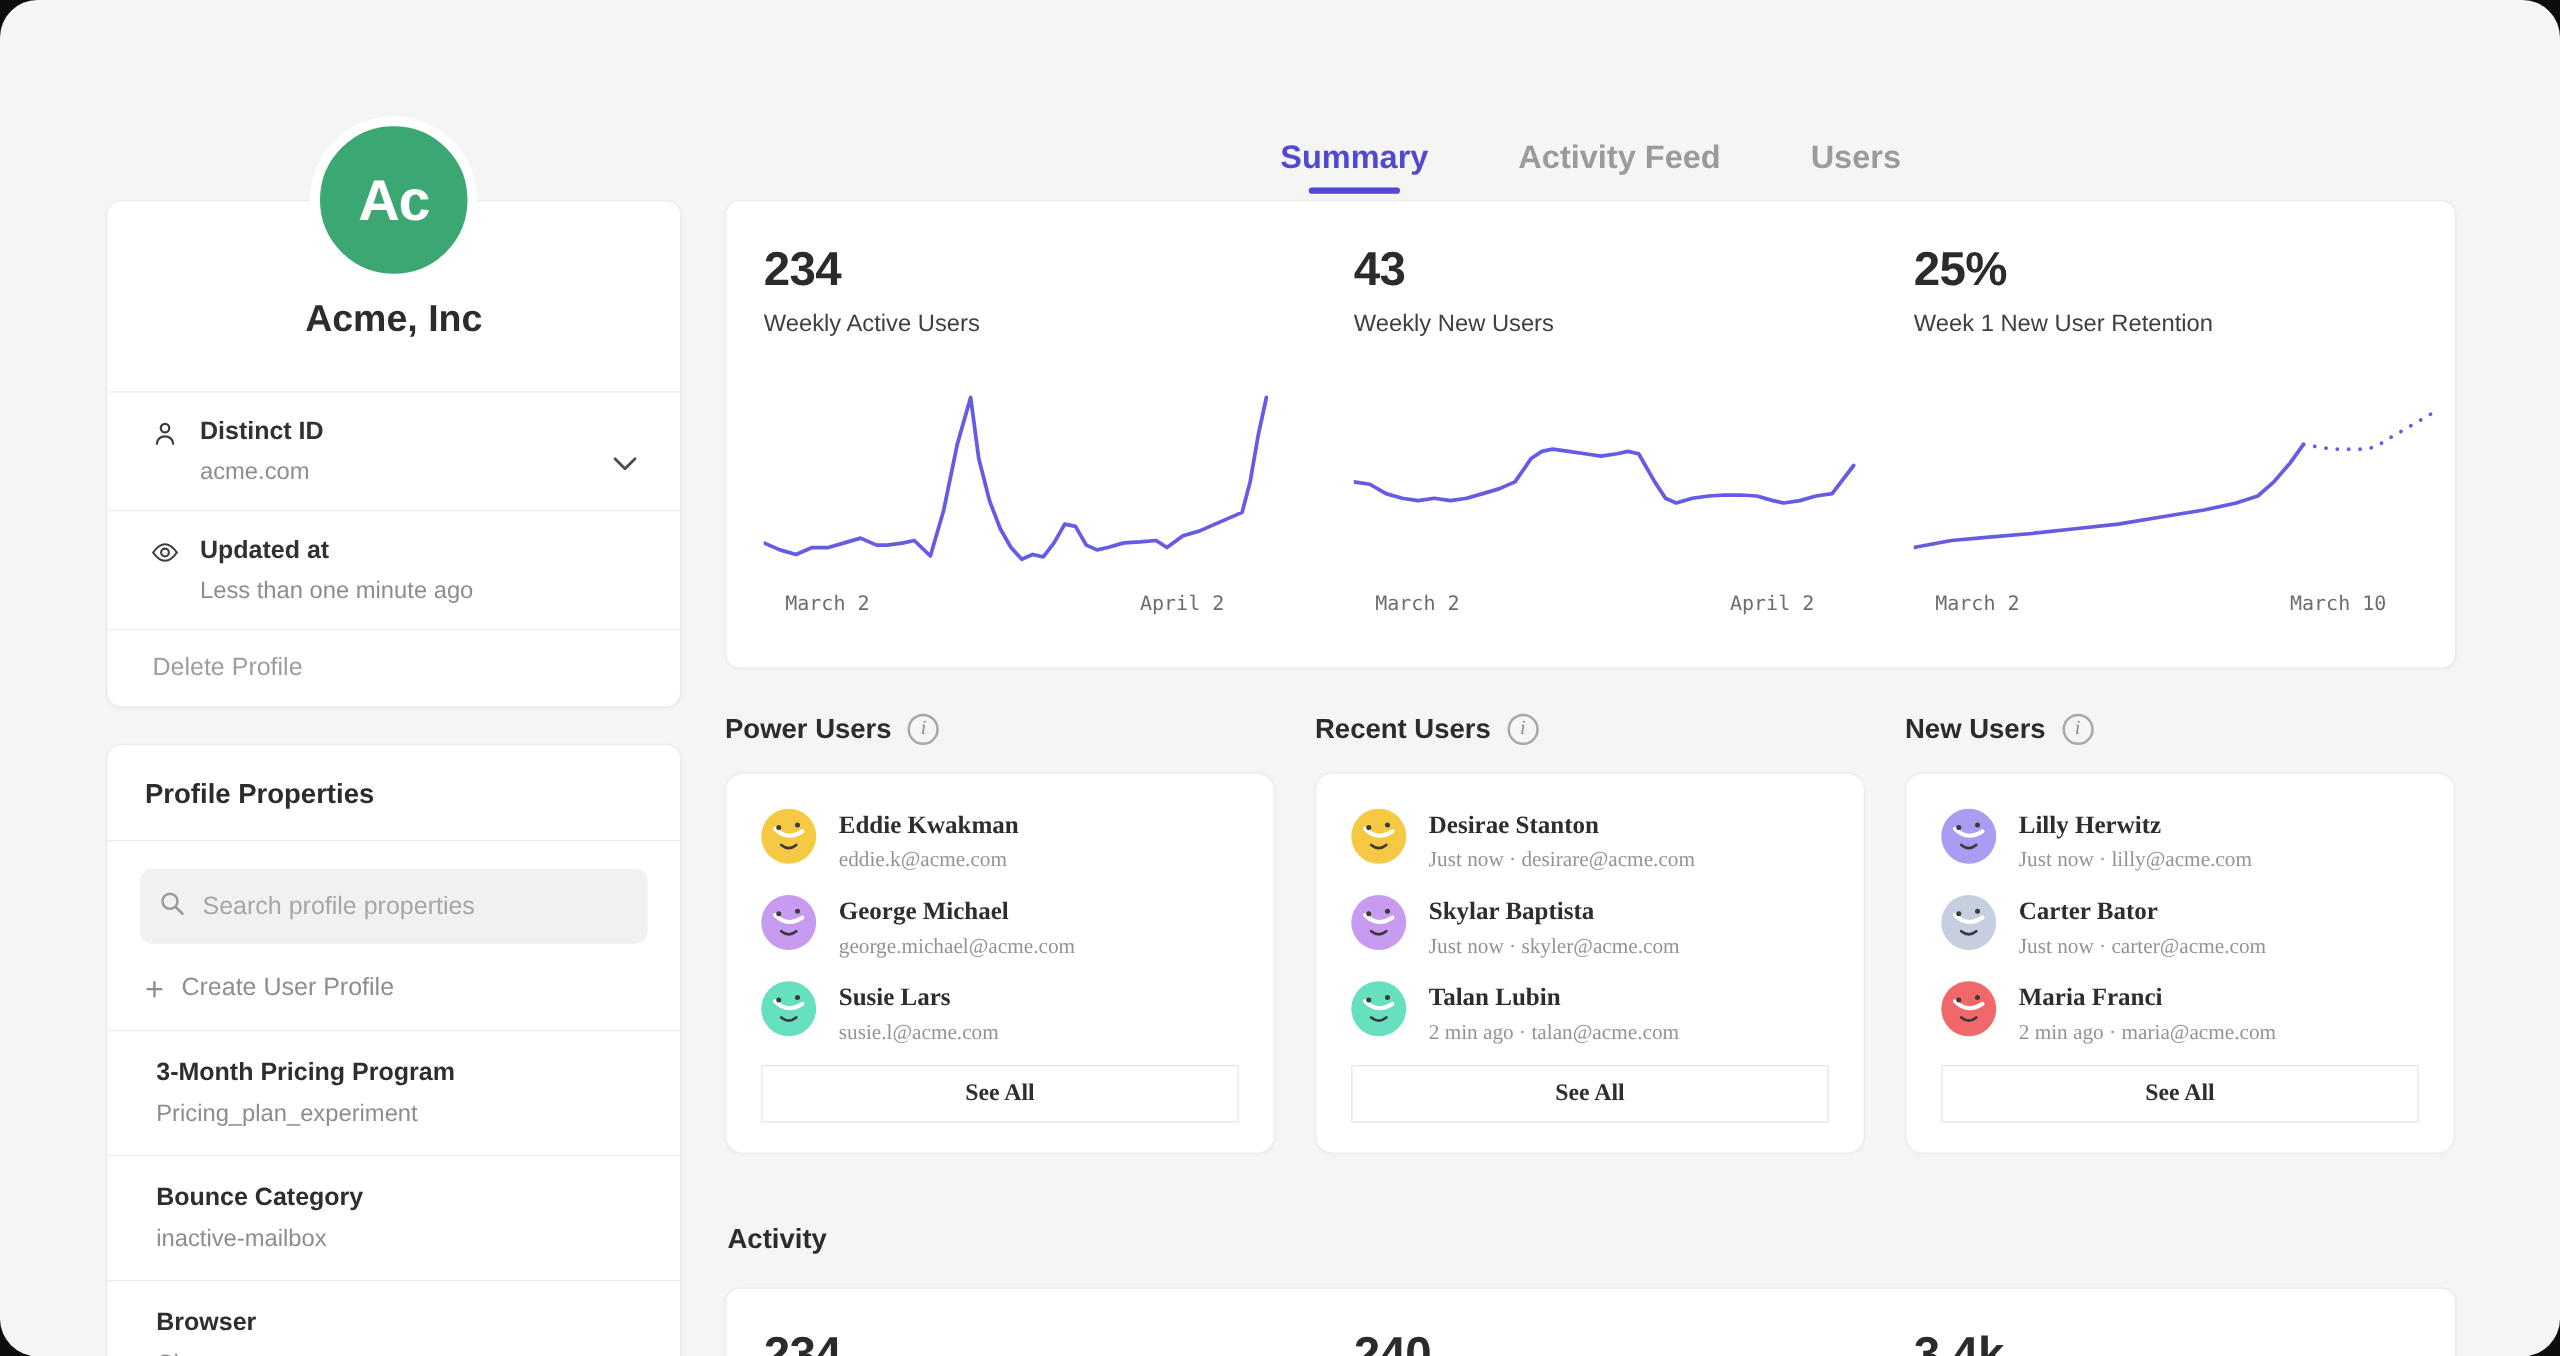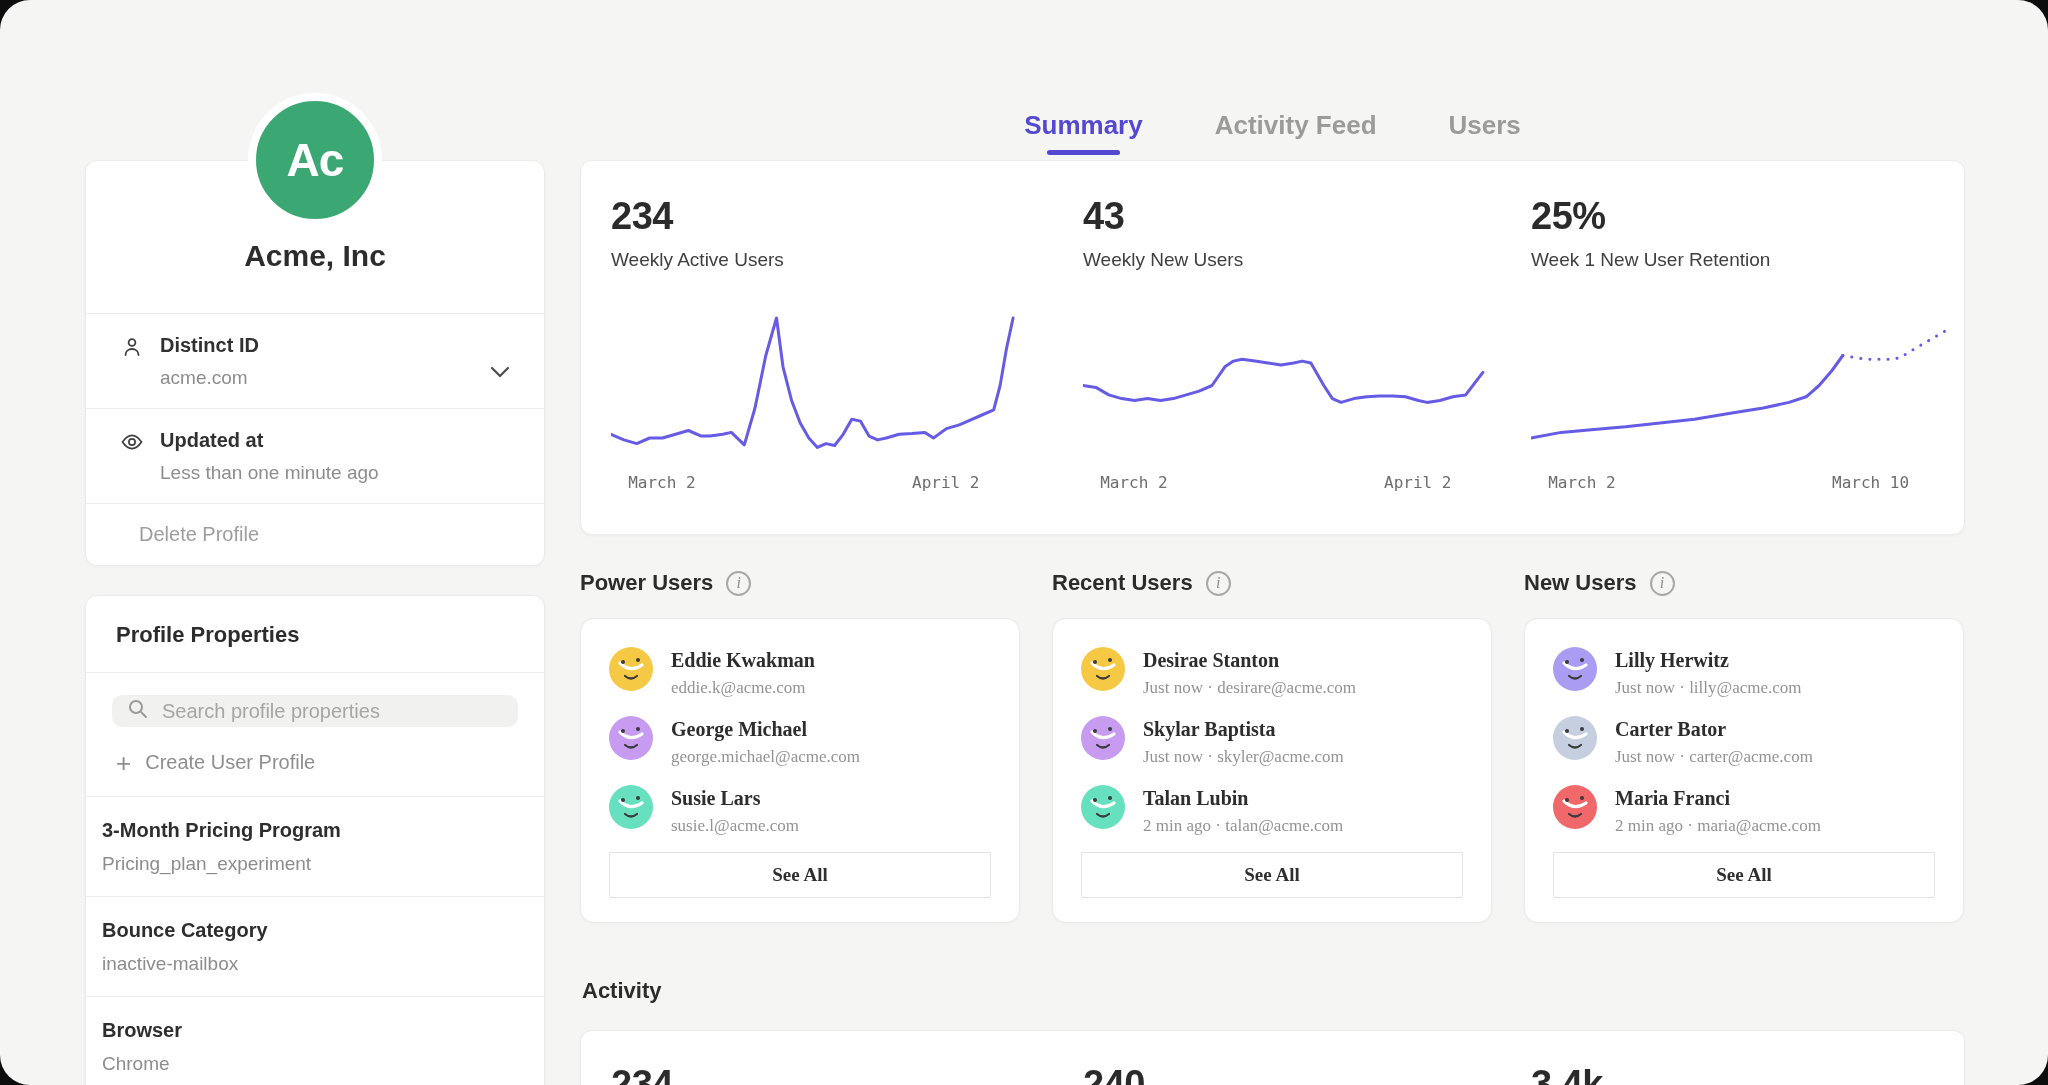--- a/index.html
+++ b/index.html
@@ -14,35 +14,35 @@
   #profile-card{position:absolute;left:85px;top:160px;width:460px;box-sizing:border-box;}
   .avatar{position:absolute;left:50%;transform:translateX(-50%);top:-68px;width:118px;height:118px;
           border:8px solid #ffffff;border-radius:50%;display:flex;align-items:center;justify-content:center;
           color:#fff;font-size:46px;font-weight:700;letter-spacing:-1px;}
   .org-name{margin:0;padding:78px 12px 40px;text-align:center;font-size:30px;font-weight:700;color:#2c2c2c;}
   .field-row{position:relative;border-top:1px solid #ededec;padding:17px 36px 17px 74px;}
   .field-icon{position:absolute;left:34px;top:21px;width:24px;height:24px;}
   .field-label{font-size:20px;font-weight:600;color:#313131;line-height:28px;}
   .field-value{font-size:19px;color:#8d8d8d;line-height:26px;margin-top:6px;}
   .chevron{position:absolute;right:34px;top:50px;width:20px;height:12px;}
-  .delete-row{border-top:1px solid #ededec;padding:19px 53px;font-size:20px;color:#9d9d9d;cursor:pointer;}
+  .delete-row{border-top:1px solid #ededec;padding:19px 36px;font-size:20px;color:#9d9d9d;cursor:pointer;}
 
   
   #props-card{position:absolute;left:85px;top:595px;width:460px;height:620px;box-sizing:border-box;}
   .props-title{padding:26px 30px 24px;font-size:22px;font-weight:700;color:#2c2c2c;}
   .props-divider{border-top:1px solid #ededec;}
   .search-wrap{padding:22px 26px 2px;}
-  .search-box{height:32px;background:#f1f1ef;border-radius:10px;display:flex;align-items:center;
+  .search-box{height:60px;background:#f1f1ef;border-radius:10px;display:flex;align-items:center;
               gap:10px;padding:0 14px;}
   .search-box input{flex:1;border:none;background:transparent;outline:none;font-size:20px;color:#444;
                     font-family:"Liberation Sans",sans-serif;}
   .search-box input::placeholder{color:#a6a6a4;}
   .create-row{display:flex;align-items:center;gap:14px;padding:22px 30px;color:#8e8e8e;font-size:20px;cursor:pointer;}
   .plus{font-size:26px;line-height:22px;color:#8e8e8e;}
-  .prop-item{border-top:1px solid #ededec;padding:19px 16px;}
+  .prop-item{border-top:1px solid #ededec;padding:19px 39px;}
   .prop-label{font-size:20px;font-weight:600;color:#2e2e2e;line-height:28px;}
   .prop-value{font-size:19px;color:#8d8d8d;line-height:26px;margin-top:7px;}
 
   
   #tabs{position:absolute;left:580px;top:110px;width:1385px;display:flex;justify-content:center;gap:72px;}
   .tab{font-size:26px;font-weight:600;color:#9b9b9b;cursor:pointer;text-align:center;}
   .tab.active{color:#5348d1;}
   .tab.active::after{content:"";display:block;height:5px;border-radius:3px;background:#5348d1;
                      margin:9px auto 0;width:62%;}
 

